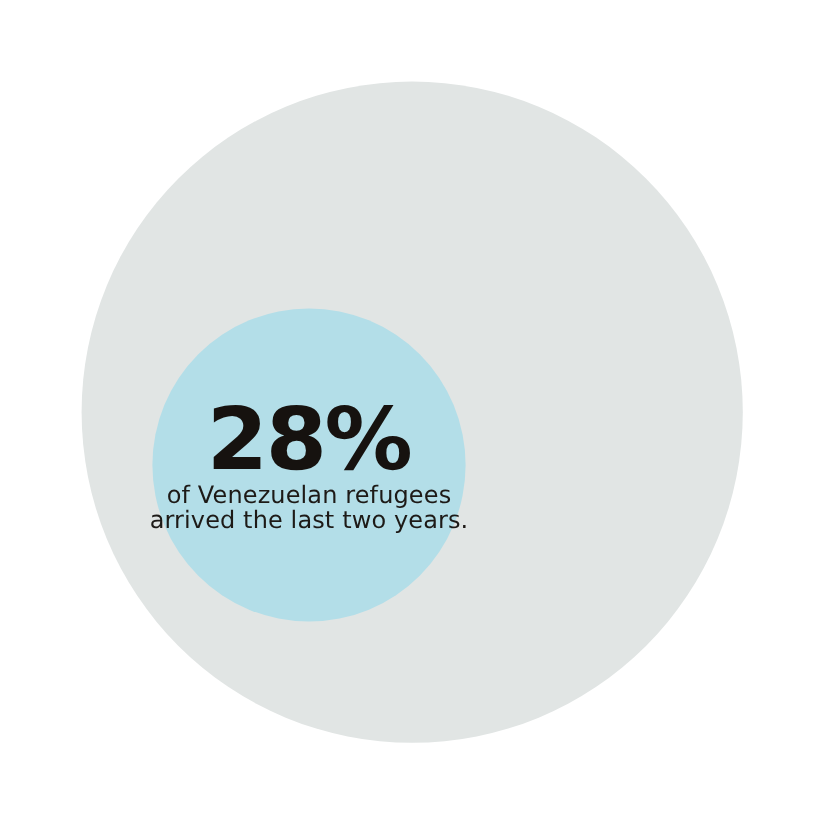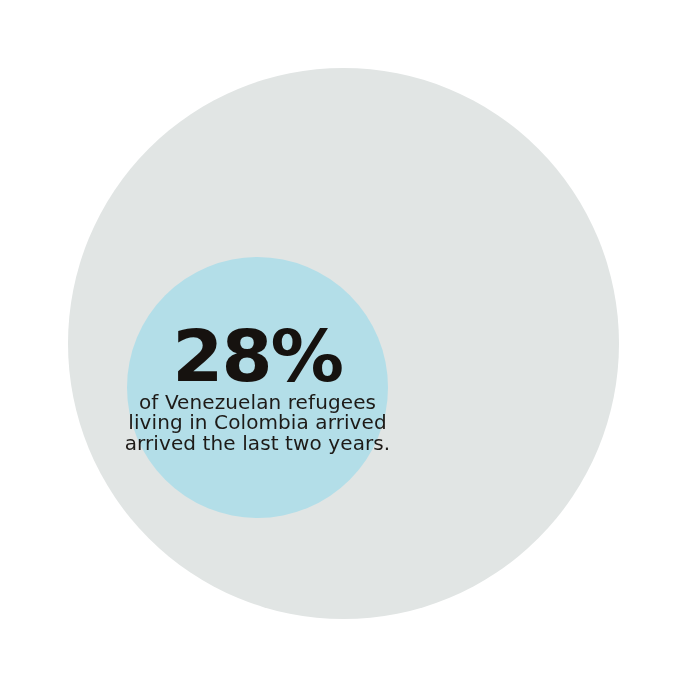--- a/index.html
+++ b/index.html
@@ -82,18 +82,17 @@
 <div id="infographic" style="background: rgb(255, 255, 255);">
 
   <div class="circle" id="outer-circle" style="background: rgb(225, 229, 228);"></div>
 
   <div class="circle" id="inner-circle" style="background: rgb(179, 222, 232);"></div>
 
   <div id="stat-block">
     <div id="stat-value" style="color: rgb(22, 18, 15);">28%</div>
     <div id="stat-description">
       <span class="desc-line">of Venezuelan refugees</span>
-      <span class="desc-line">living in Colombia arrived</span>
       <span class="desc-line">arrived the last two years.</span>
     </div>
   </div>
 
 </div>
 
 </body></html>

